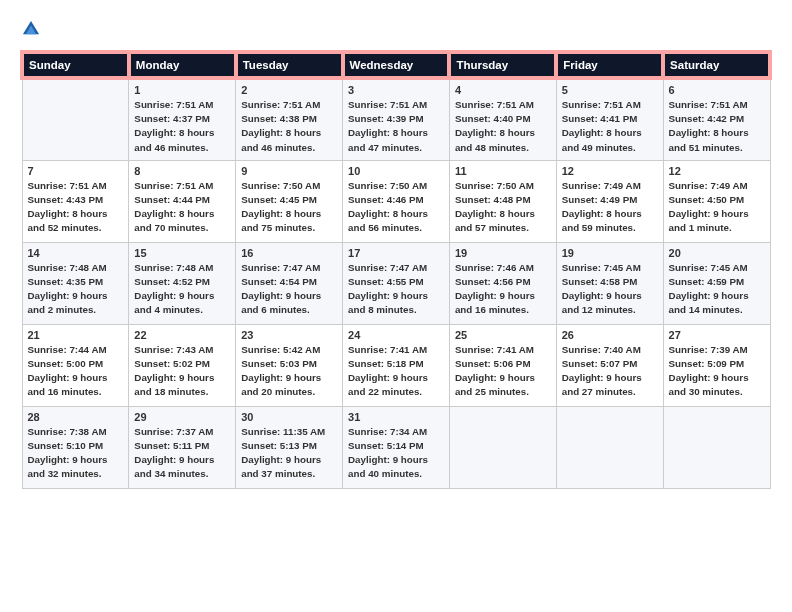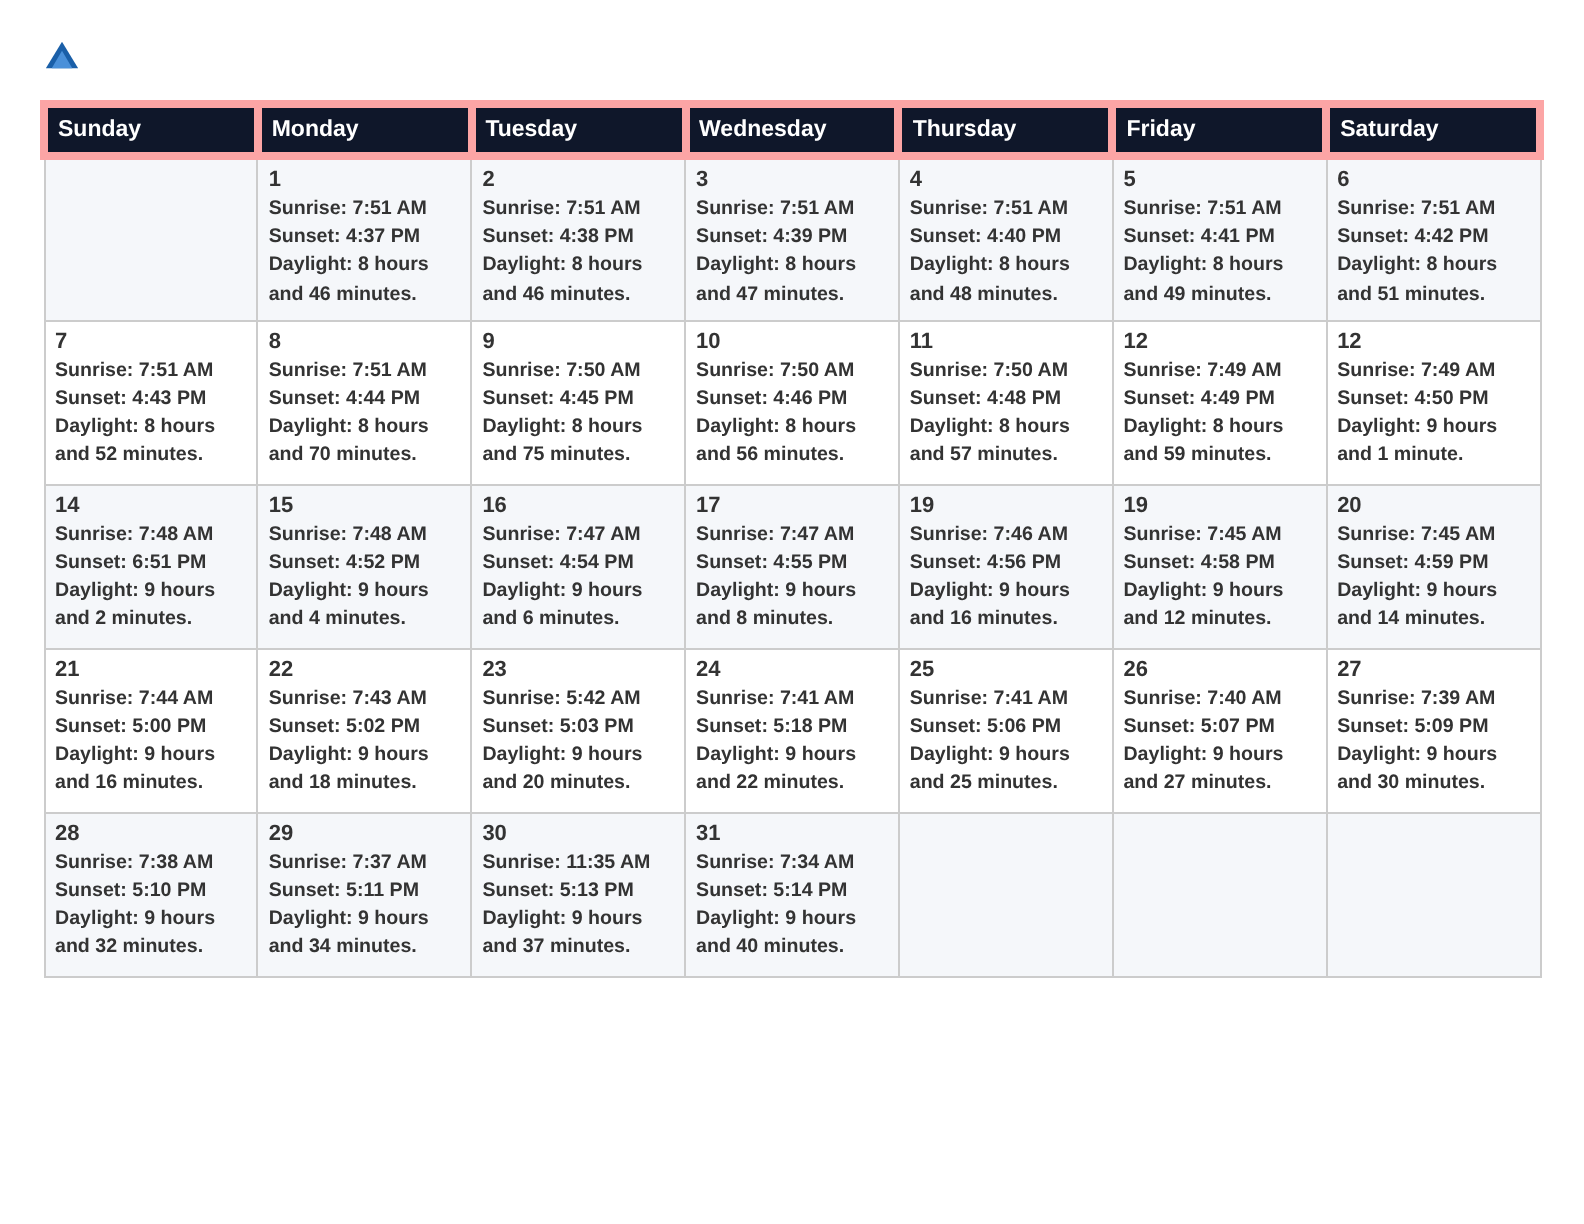--- a/index.html
+++ b/index.html
@@ -244,21 +244,21 @@
             <span>Sunset: 4:50 PM</span><br>
             <span>Daylight: 9 hours and 1 minute.</span>
           </div>
           </td>
         </tr>
         <tr>
           <td>
             <span class="day-num">14</span>
           <div class="day-info">
             <span>Sunrise: 7:48 AM</span><br>
-            <span>Sunset: 6:51 PM</span><br>
+            <span>Sunset: 4:35 PM</span><br>
             <span>Daylight: 9 hours and 2 minutes.</span>
           </div>
           </td>
           <td>
             <span class="day-num">15</span>
           <div class="day-info">
             <span>Sunrise: 7:48 AM</span><br>
             <span>Sunset: 4:52 PM</span><br>
             <span>Daylight: 9 hours and 4 minutes.</span>
           </div>

